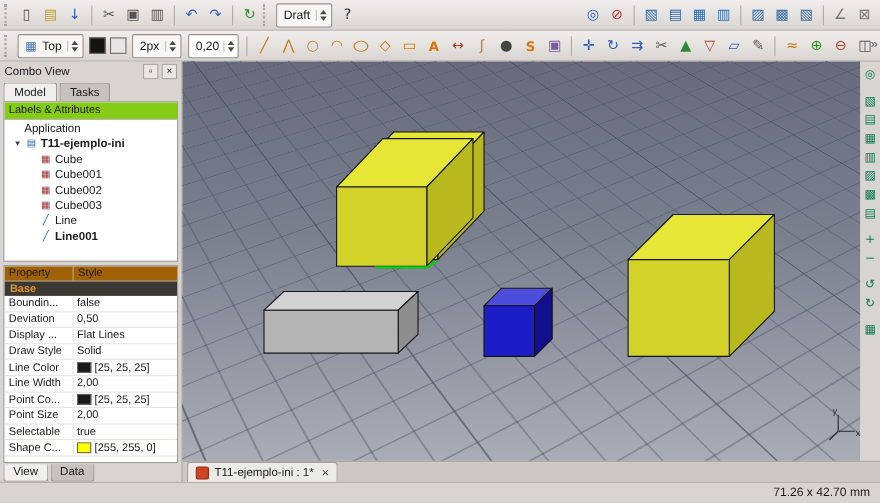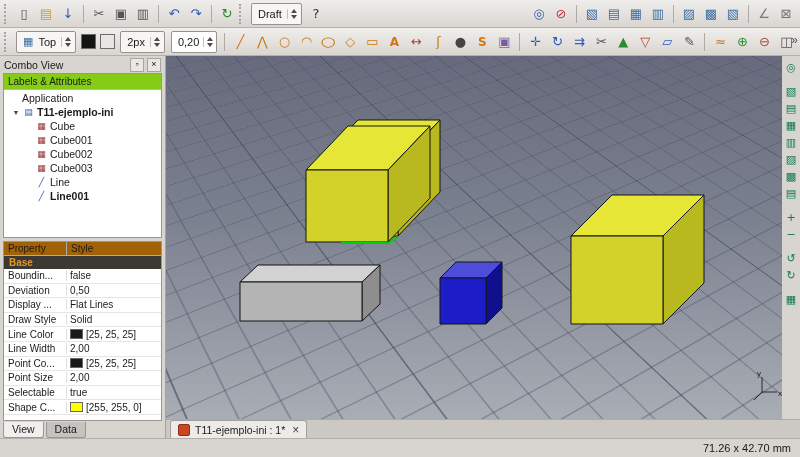--- a/index.html
+++ b/index.html
@@ -227,20 +227,24 @@
   <span class="overflow-chev">»</span>
 </div>
 
 <div id="left-panel">
   <div class="panel-title">
     <span>Combo View</span>
     <span class="sp"></span>
     <span class="panel-btn">▫</span>
     <span class="panel-btn">×</span>
   </div>
+  <div class="tabs">
+    <span class="tab active">Model</span>
+    <span class="tab">Tasks</span>
+  </div>
   <div class="model-box">
     <div class="labels-hdr">Labels &amp; Attributes</div>
     <div class="app-row">Application</div>
     <div class="tree-row root">
       <span class="expander">▼</span>
       <span class="ticon doc">▤</span>
       <span class="tlabel bold">T11-ejemplo-ini</span>
     </div>
     <div>
 

